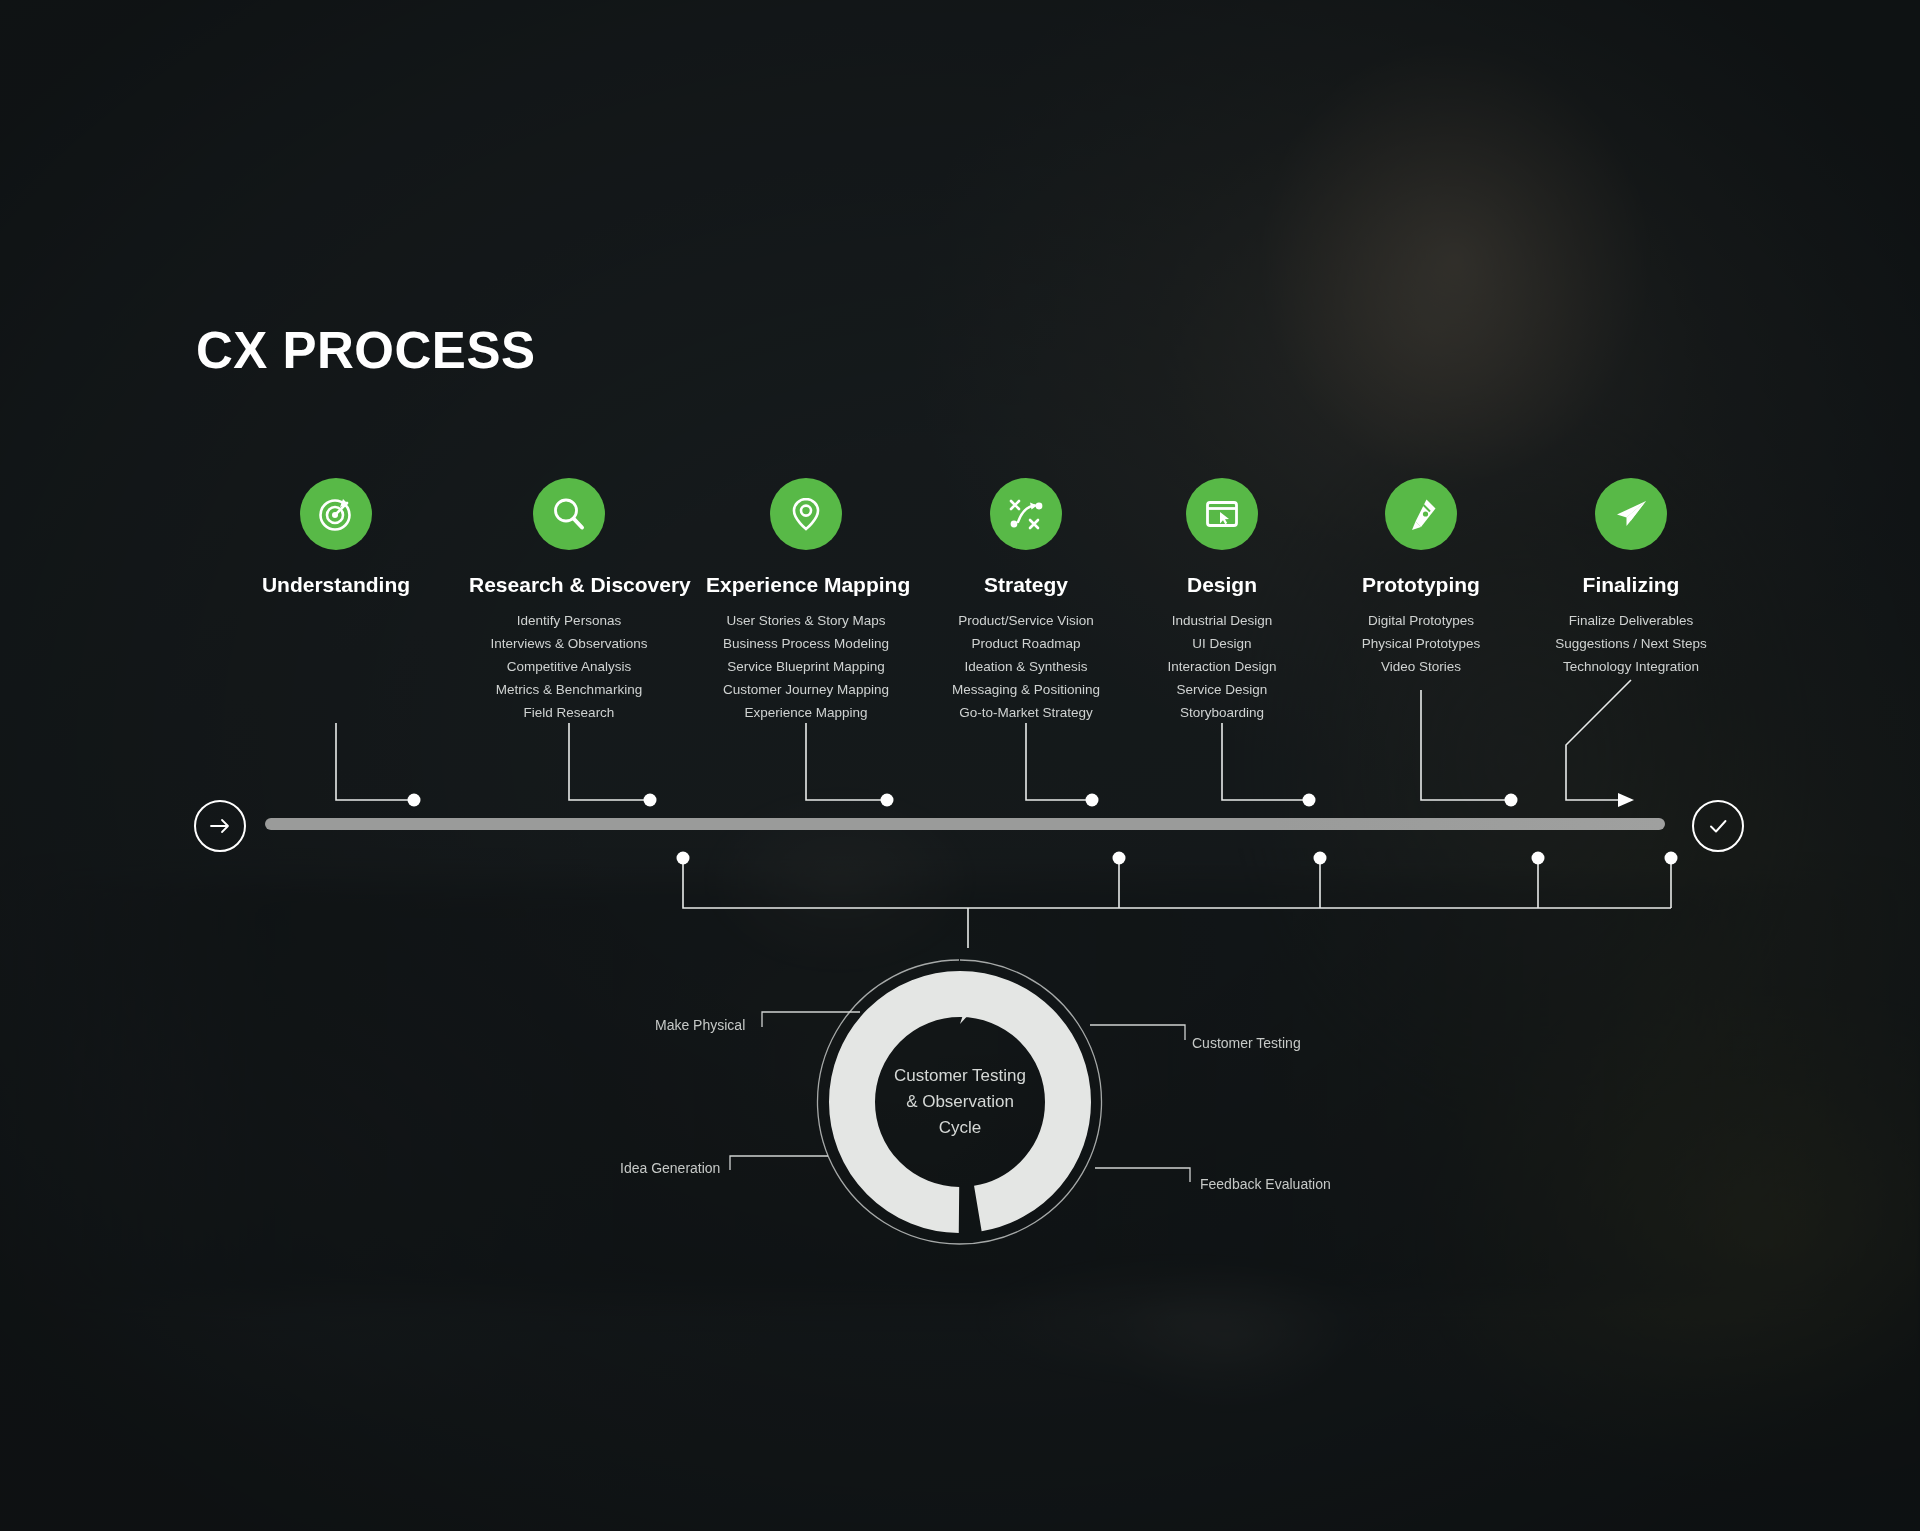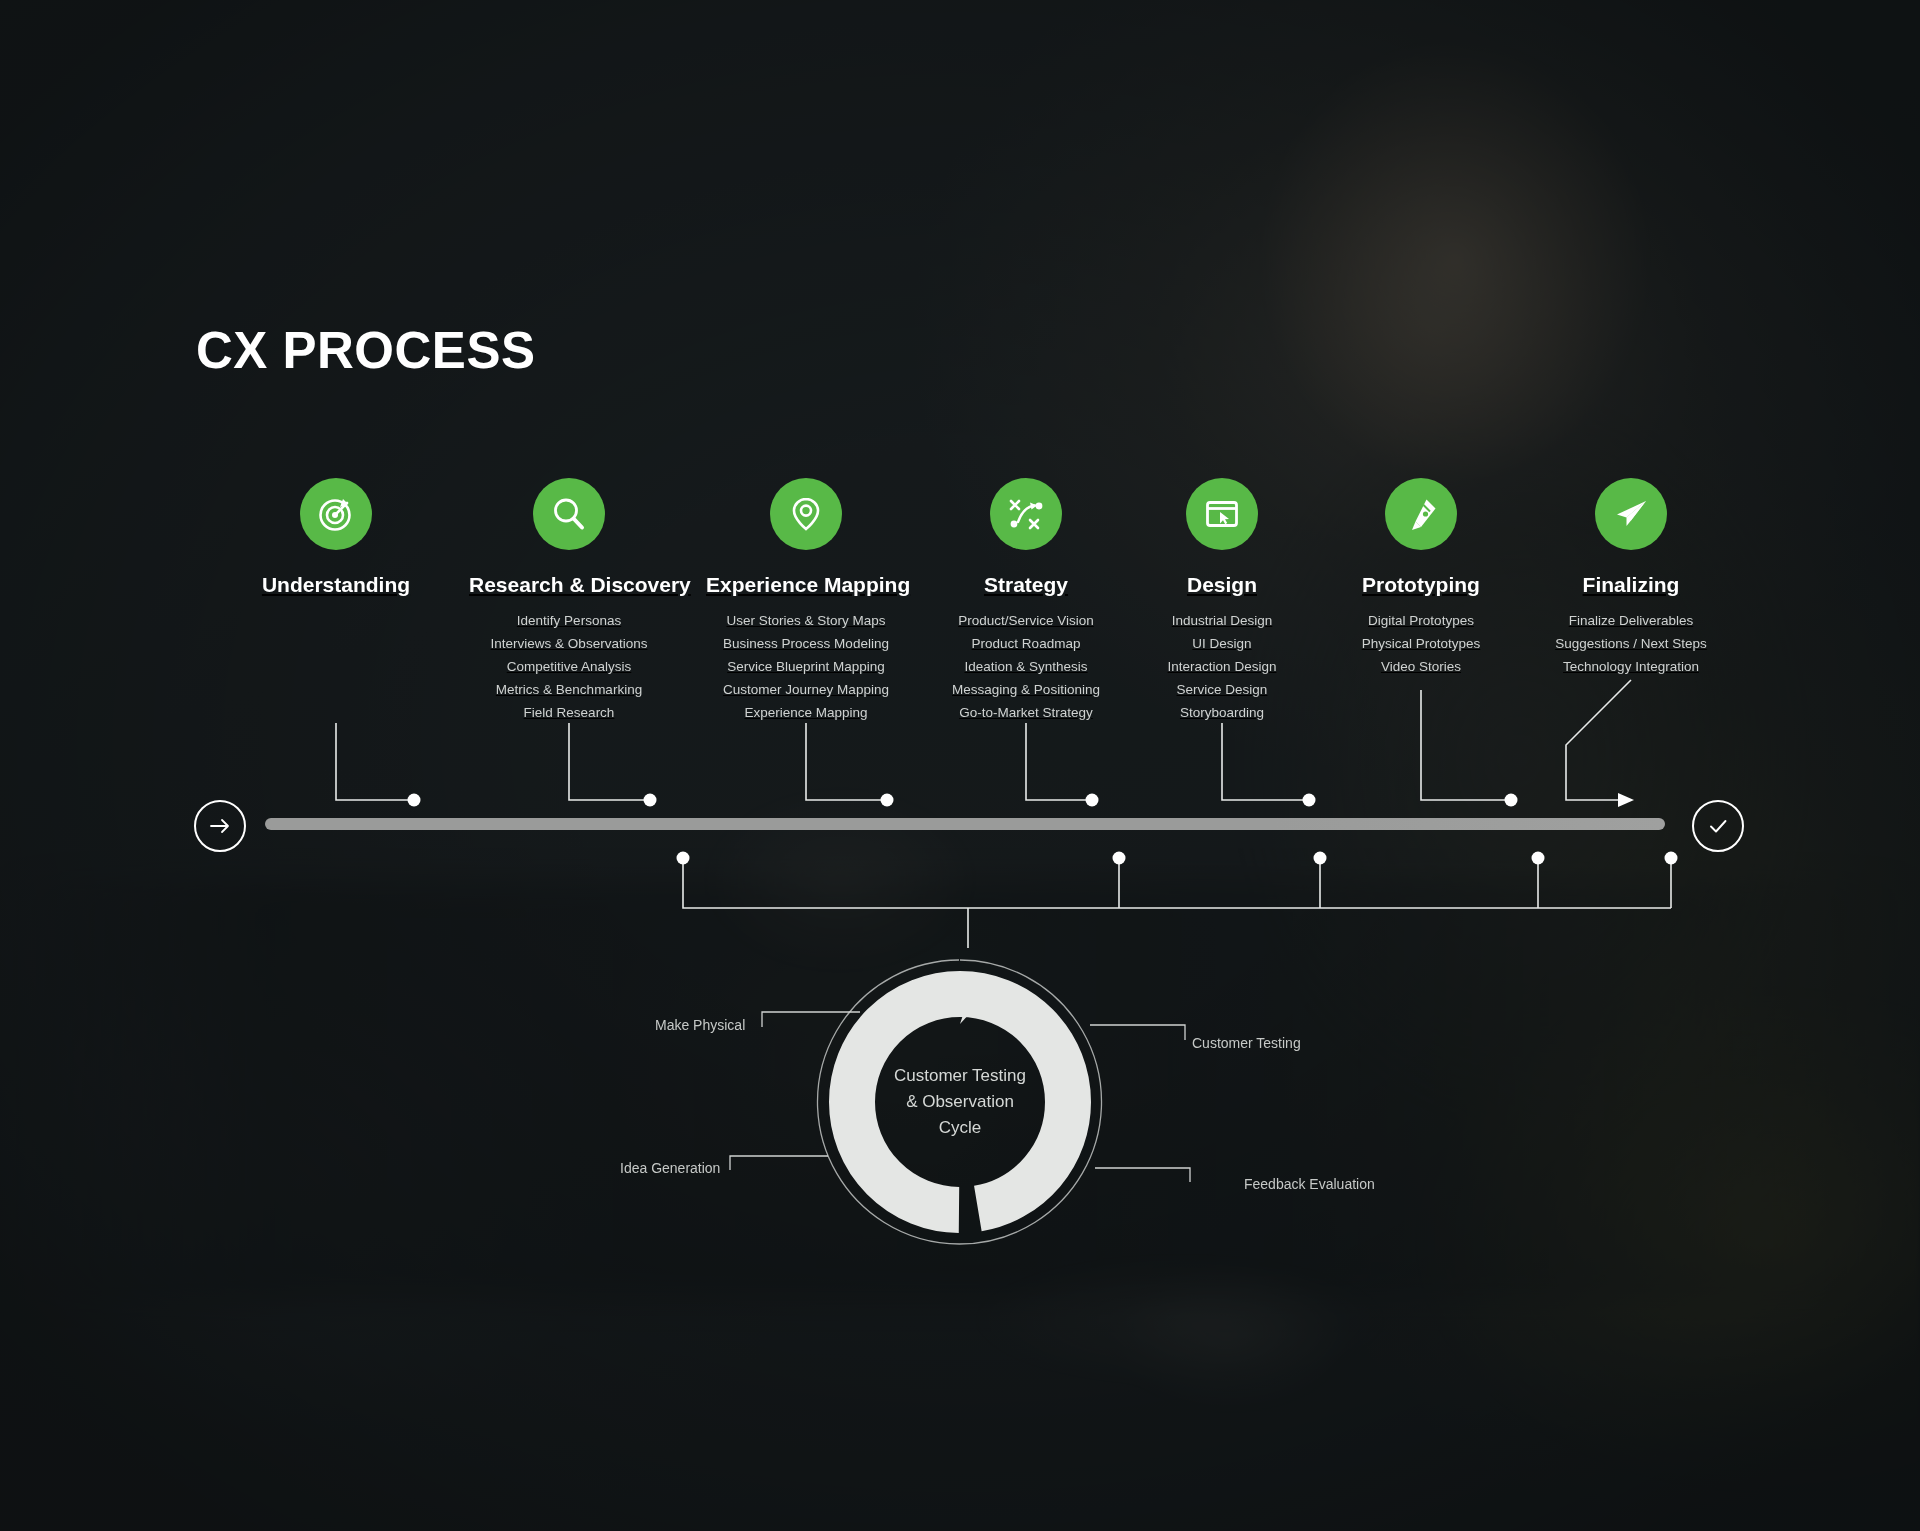--- a/index.html
+++ b/index.html
@@ -82,21 +82,20 @@
     letter-spacing: 0.5px;
     color: #ffffff;
     line-height: 1;
   }
 
   
   .phase {
     position: absolute;
     top: 478px;
     text-align: center;
-    text-decoration: underline;
   }
   .phase-icon {
     width: 72px;
     height: 72px;
     border-radius: 50%;
     background: #57b council;
     margin: 0 auto;
     display: flex;
     align-items: center;
     justify-content: center;
@@ -180,21 +179,21 @@
   }
   .cycle-label {
     position: absolute;
     font-size: 14px;
     color: #c6c9c7;
     white-space: nowrap;
   }
   #cl-make-changes   { left: 655px; top: 1017px; }
   #cl-idea-gen       { left: 620px; top: 1160px; }
   #cl-customer-test  { left: 1192px; top: 1035px; }
-  #cl-feedback-eval  { left: 1200px; top: 1176px; margin-left: 44px; }
+  #cl-feedback-eval  { left: 1200px; top: 1176px; }
 </style>
 </head>
 <body>
 
 <div id="stage">
   <div class="bg-layer bg-base"></div>
   <div class="bg-layer bg-figure"></div>
   <div class="bg-layer bg-dark-panel"></div>
   <div class="bg-layer bg-soft-shapes"></div>
   <div class="bg-layer bg-vignette"></div>

